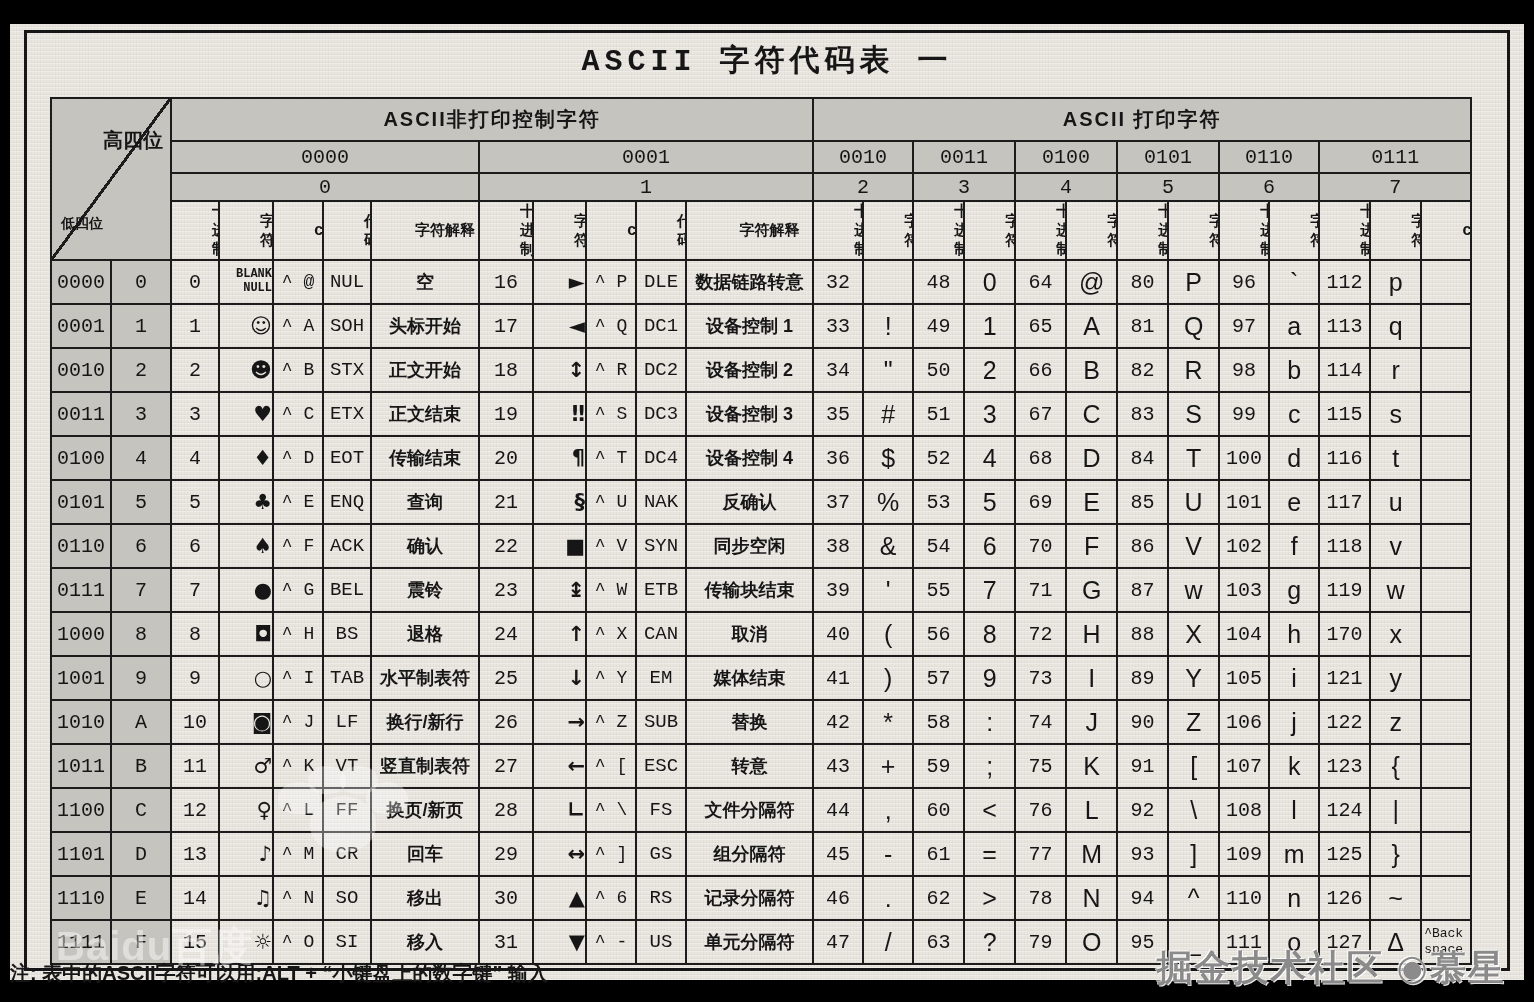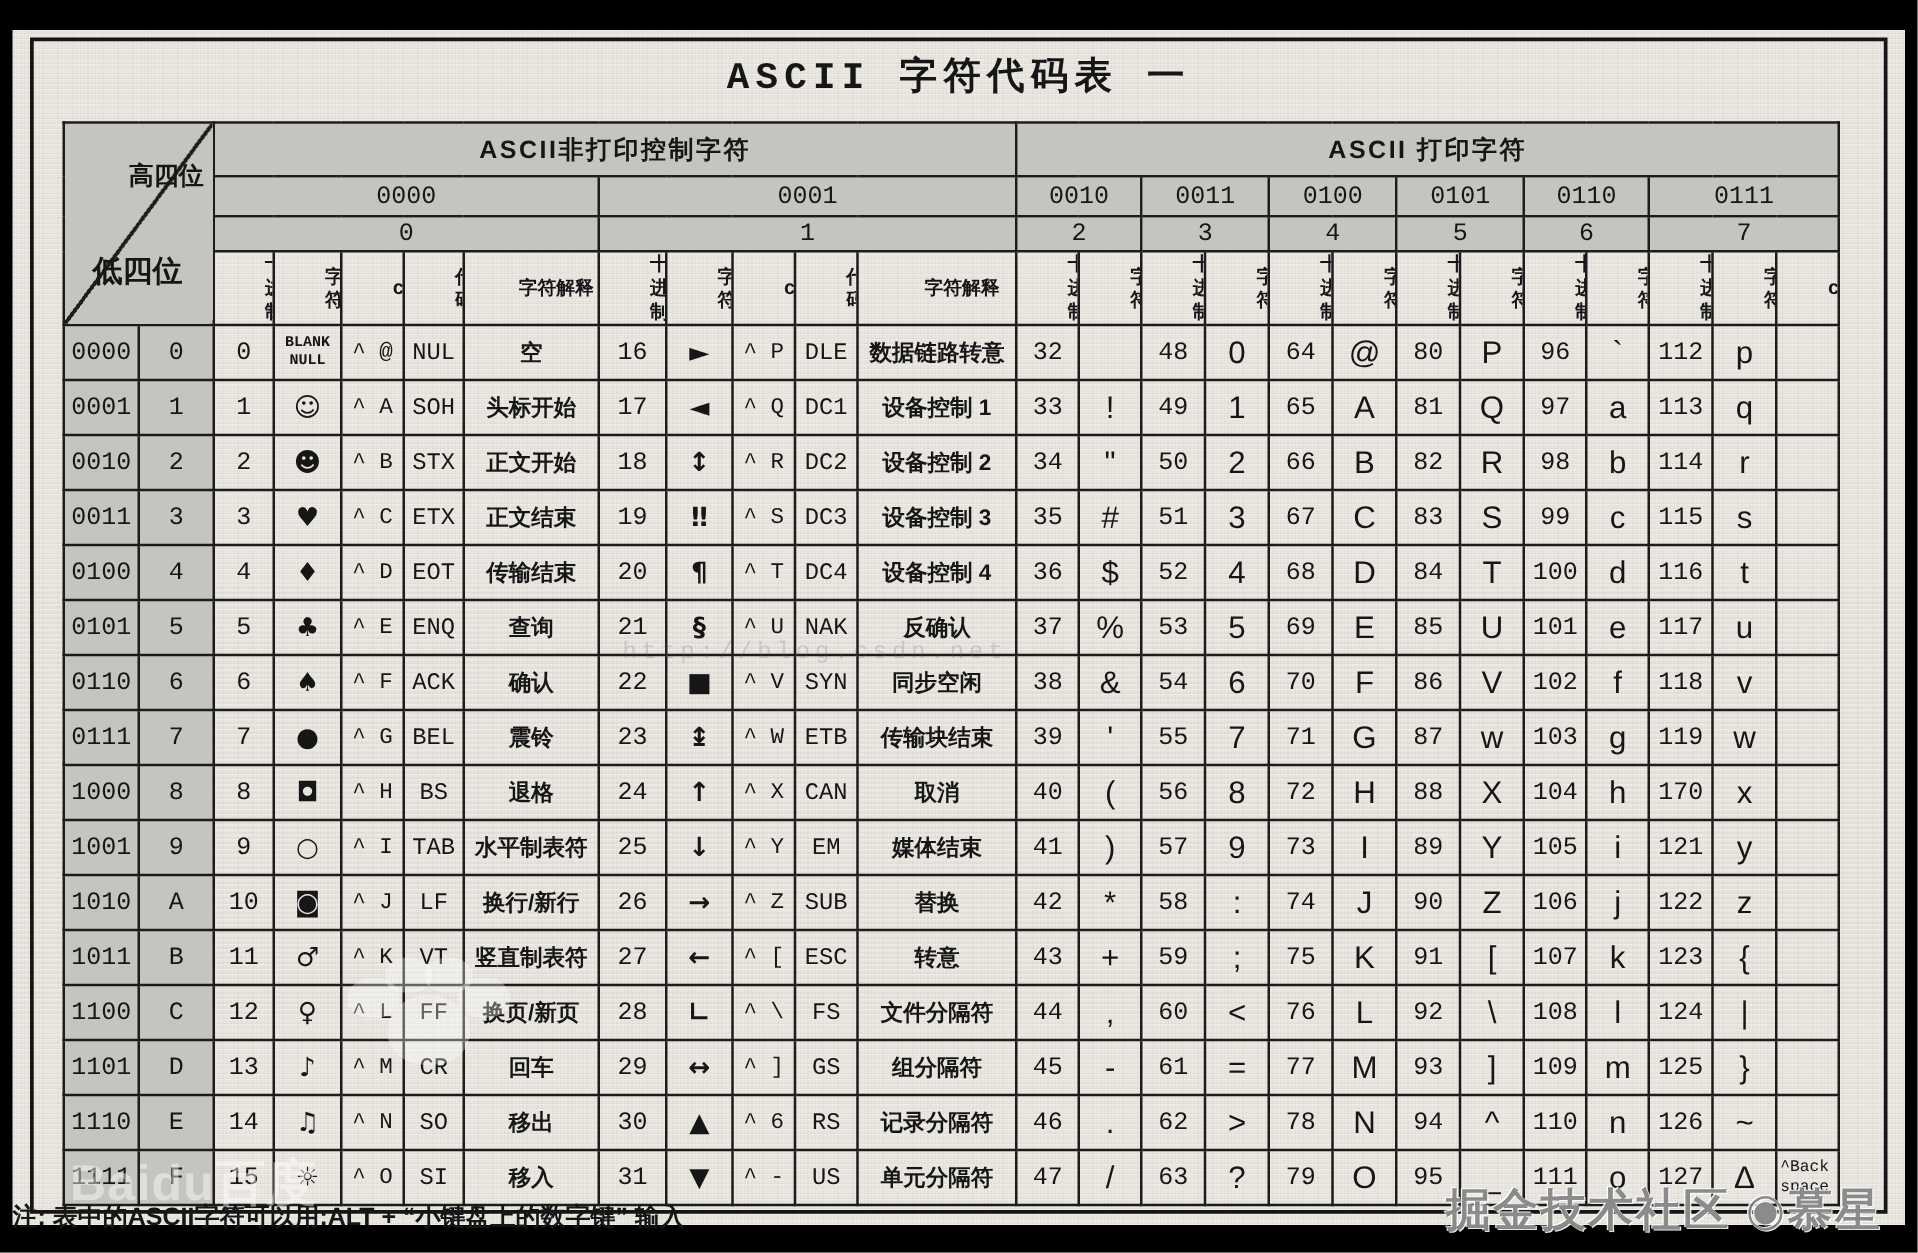--- a/index.html
+++ b/index.html
@@ -41,24 +41,24 @@
   .gtitle{font-size:20px;font-weight:bold;letter-spacing:2px;}
   .h2 td,.h3 td{font-family:"Liberation Mono","DejaVu Sans Mono",monospace;font-size:20px;}
   .h4 td{font-size:15px;font-weight:bold;padding-left:40px;}
   .h4 td.mono{font-size:16px;}
   .corner{position:relative;padding:0;
     background-image:linear-gradient(to bottom right,
       transparent calc(50% - 1.5px), #1c1c1c calc(50% - 1.5px),
       #1c1c1c calc(50% + 1.5px), transparent calc(50% + 1.5px));
   }
   .corner .tr-label{position:absolute;top:28px;right:7px;font-size:20px;font-weight:bold;}
-  .corner .bl-label{position:absolute;bottom:26px;left:22px;font-size:24px;font-weight:bold;}
+  .corner .bl-label{position:absolute;bottom:26px;left:9px;font-size:14px;font-weight:bold;}
   .rowhead{font-size:20px;}
   .dec{font-size:20px;}
-  .sym{font-family:"DejaVu Sans",sans-serif;font-weight:bold;font-size:21px;line-height:1;}
+  .sym{font-family:"DejaVu Sans",sans-serif;font-weight:bold;font-size:21px;line-height:1;text-align:right;}
   .tiny{font-family:"Liberation Mono","DejaVu Sans Mono",monospace;
     font-size:12px;font-weight:bold;white-space:pre-line;line-height:1.15;}
   .ctrl{font-size:18px;white-space:pre;}
   .code{font-size:19px;}
   .meaning{font-size:18px;font-weight:bold;}
   .pchar{font-family:"Liberation Sans","DejaVu Sans",sans-serif;font-size:25px;}
   .ctrlend{font-size:13px;white-space:pre-line;line-height:1.2;text-align:left;padding-left:2px;}
   .footer-note{
     position:absolute;top:936px;left:0;width:100%;box-sizing:border-box;
     padding-right:105px;font-size:20px;font-weight:bold;z-index:3;
@@ -610,19 +610,18 @@
           <td class="mono dec">127</td>
           <td class="pchar">Δ</td>
           <td class="mono ctrlend">^Back
 space</td>
         </tr>
       </tbody>
   </table>
 
   <div class="footer-note">注: 表中的ASCII字符可以用:ALT + “小键盘上的数字键” 输入</div>
 
-  <div class="wm-url">http://blog.csdn.net</div>
   <div class="wm-paw"></div>
   <div class="wm-baidu">Baidu百度</div>
   <div class="wm-juejin">掘金技术社区 ◉慕星</div>
 
   <div class="inner-line"></div>
 </div>
 
 </body></html>

